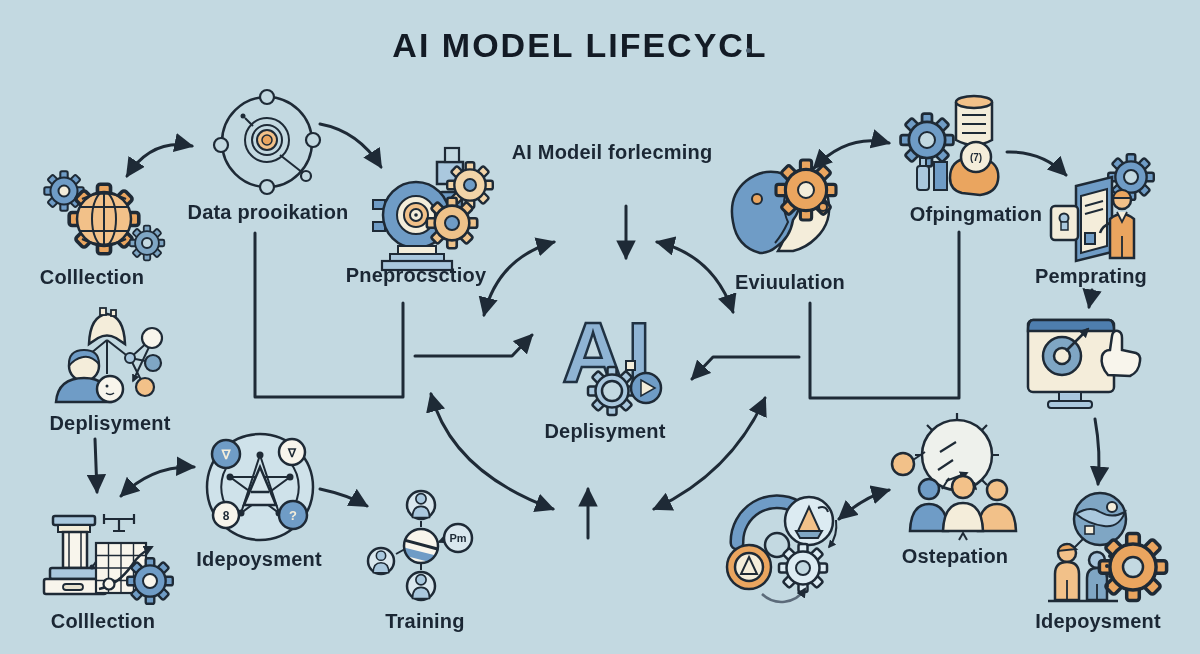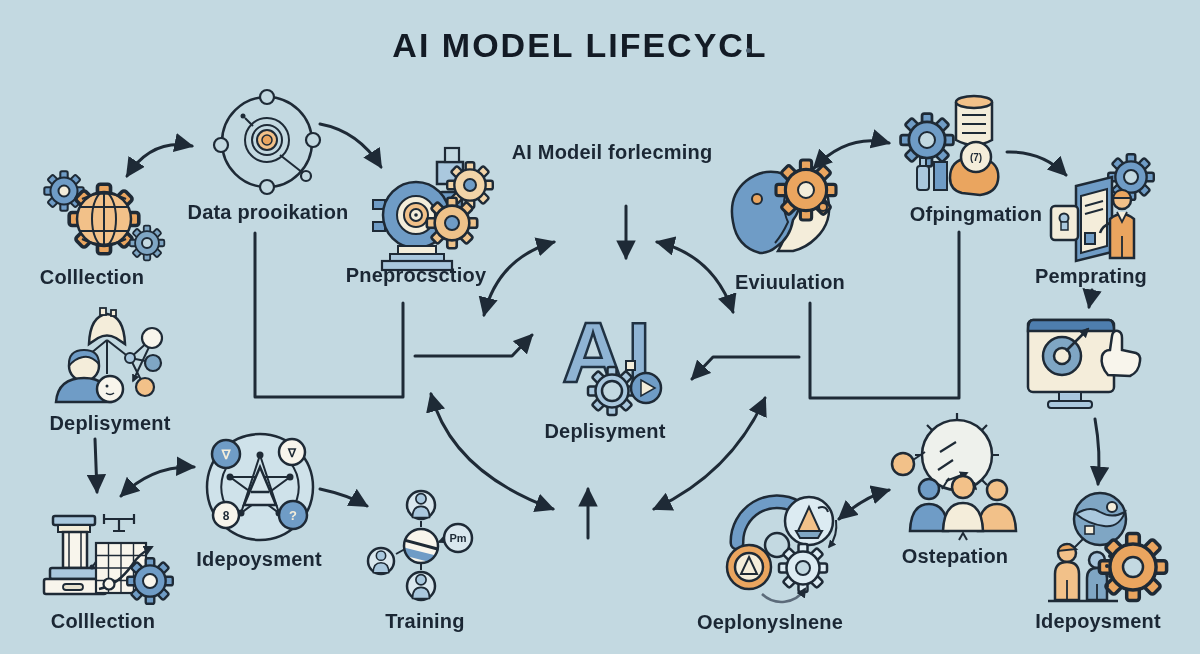--- a/index.html
+++ b/index.html
@@ -319,17 +319,16 @@
   <div class="lbl" style="left:268px;top:212px">Data prooikation</div>
   <div class="lbl" style="left:416px;top:275px">Pneprocsctioy</div>
   <div class="lbl" style="left:612px;top:152px">AI Modeil forlecming</div>
   <div class="lbl" style="left:790px;top:282px">Eviuulation</div>
   <div class="lbl" style="left:976px;top:214px">Ofpingmation</div>
   <div class="lbl" style="left:1091px;top:276px">Pemprating</div>
   <div class="lbl" style="left:110px;top:423px">Deplisyment</div>
   <div class="lbl" style="left:605px;top:431px">Deplisyment</div>
   <div class="lbl" style="left:259px;top:559px">Idepoysment</div>
   <div class="lbl" style="left:425px;top:621px">Training</div>
-  <div class="lbl" style="left:770px;top:622px">Oeplonyslnene</div>
   <div class="lbl" style="left:955px;top:556px">Ostepation</div>
   <div class="lbl" style="left:103px;top:621px">Colllection</div>
   <div class="lbl" style="left:1098px;top:621px">Idepoysment</div>
 </div>
 
 </body></html>

